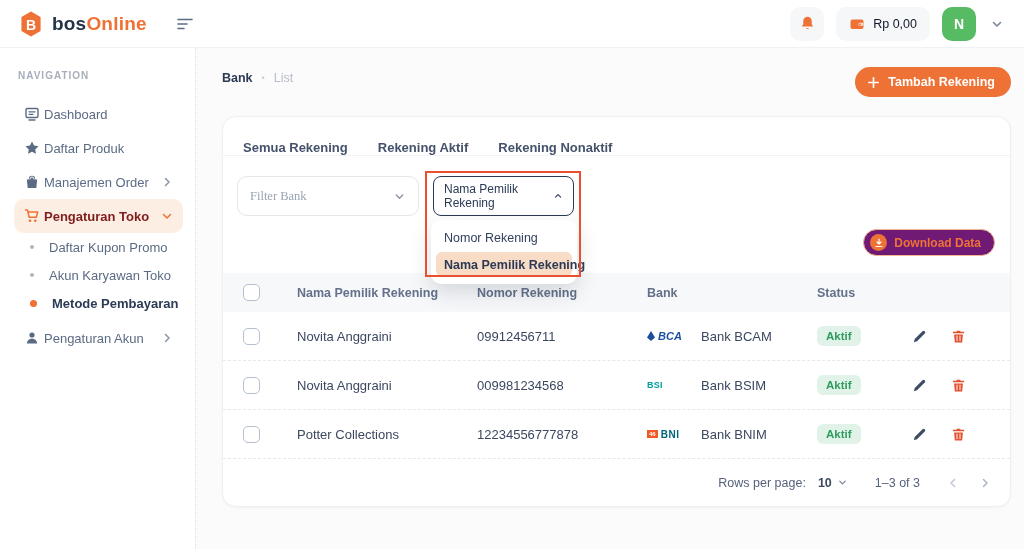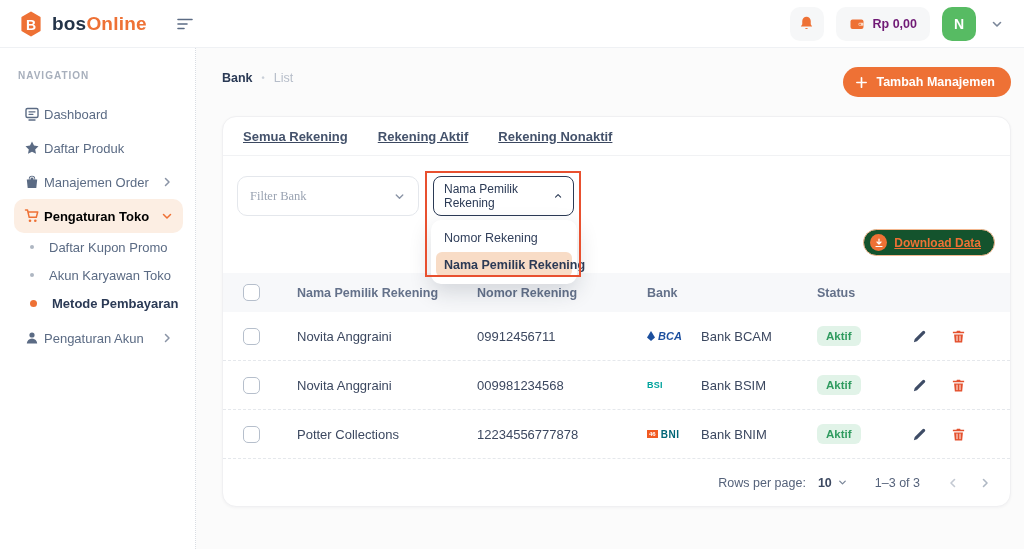--- a/index.html
+++ b/index.html
@@ -8,50 +8,50 @@
 
   
   .topbar { height:48px; background:#fff; border-bottom:1px solid #EFF1F4; display:flex; align-items:center; padding:0 20px 0 18px; }
   .logo { display:flex; align-items:center; gap:8px; width:148px; }
   .logo-text { font-size:19px; font-weight:800; letter-spacing:.2px; }
   .logo-text .l1 { color:#233348; }
   .logo-text .l2 { color:#EE7135; }
   .collapse-btn { background:none; border:none; margin-left:10px; cursor:pointer; display:flex; }
   .topbar-right { margin-left:auto; display:flex; align-items:center; gap:12px; }
   .icon-btn { width:34px; height:34px; border-radius:10px; background:#F6F7F8; border:none; display:flex; align-items:center; justify-content:center; cursor:pointer; }
-  .wallet-pill { height:34px; border-radius:10px; background:#F6F7F8; display:flex; align-items:center; gap:8px; padding:0 13px; color:#701a75; font-weight:700; font-size:12.5px; cursor:pointer; }
+  .wallet-pill { height:34px; border-radius:10px; background:#F6F7F8; display:flex; align-items:center; gap:8px; padding:0 13px; color:#0f172a; font-weight:400; font-size:12.5px; cursor:pointer; }
   .avatar { width:34px; height:34px; border-radius:10px; background:#57BB63; color:#fff; font-weight:700; font-size:14px; display:flex; align-items:center; justify-content:center; }
   .avatar-chev { margin-left:2px; display:flex; }
 
   
   .body-wrap { display:flex; height:501px; }
   .sidebar { width:196px; background:#fff; border-right:1px dotted #D9DDE3; padding:16px 12px 0 14px; flex:none; }
   .main { flex:1; padding:13px 22px 0 26px; }
 
   
   .nav-label { font-size:10px; letter-spacing:1px; color:#A7AFBC; font-weight:700; margin:6px 0 16px 4px; }
   .nav-item { display:flex; align-items:center; gap:4px; height:34px; padding:0 10px; border-radius:10px; color:#5B6B84; font-size:13px; cursor:pointer; }
   .nav-item .chev { margin-left:auto; display:flex; }
-  .nav-item.active { background:#FCEEE3; color:#000000; font-weight:700; }
+  .nav-item.active { background:#FCEEE3; color:#7f1d1d; font-weight:700; }
   .sub-item { display:flex; align-items:center; gap:15px; height:28px; padding-left:16px; color:#5B6B84; font-size:13px; cursor:pointer; }
   .sub-item .dot { width:4px; height:4px; border-radius:50%; background:#AEB6C2; flex:none; }
   .sub-item.active { color:#2B3A55; font-weight:700; }
   .sub-item.active .dot { width:7px; height:7px; background:#EE7135; }
 
   
   .page-head { display:flex; align-items:flex-start; }
   .page-title { font-size:20px; color:#232F44; font-weight:800; letter-spacing:.2px; }
   .breadcrumb { margin-top:10px; font-size:12.5px; color:#2B3A55; display:flex; gap:9px; align-items:center; font-weight:600; }
   .breadcrumb .sep { color:#C9CFD8; font-size:9px; }
   .breadcrumb .muted { color:#B6BDC9; font-weight:400; }
   .add-btn { margin-left:auto; margin-top:6px; background:#EE7135; color:#fff; border:none; border-radius:16px; height:30px; padding:0 16px 0 12px; font-size:12.5px; font-weight:700; display:flex; align-items:center; gap:8px; cursor:pointer; font-family:inherit; }
 
   
   .card { margin-top:19px; background:#fff; border:1px solid #F0F0F2; border-radius:14px; box-shadow:0 1px 3px rgba(20,30,50,.04); }
-  .tabs { display:flex; gap:30px; padding:0 20px; height:39px; align-items:center; border-bottom:1px solid #F1F2F4;text-decoration:underline; }
+  .tabs { display:flex; gap:30px; padding:0 20px; height:39px; align-items:flex-end; border-bottom:1px solid #F1F2F4; }
   .tab { font-size:13px; font-weight:700; color:#44526B; cursor:pointer; background:none; border:none; font-family:inherit; }
 
   
   .filter-section { padding:20px 14px 0 14px; position:relative; }
   .filter-row { display:flex; align-items:flex-start; position:relative; }
   .select { height:40px; border:1px solid #E4E7EC; border-radius:10px; display:flex; align-items:center; justify-content:space-between; padding:0 12px; font-size:12.5px; background:#fff; cursor:pointer; }
   .select-bank { width:182px; color:#9AA3B2;font-family:Liberation Serif, serif; }
   .type-area { width:141px; margin-left:14px; position:relative; }
   .select-type { width:100%; border:1.5px solid #2B3A55; border-radius:8px; color:#2B3A55; padding:0 10px; font-weight:500; }
   .dropdown-menu { position:absolute; top:44px; left:-2px; right:-3px; background:#fff; border-radius:10px; box-shadow:0 8px 22px rgba(25,35,55,.16); padding:5px; z-index:20; }
@@ -59,21 +59,21 @@
   .menu-option.selected { background:#F8DCC6; color:#2B3A55; font-weight:700; }
   .annotation { position:absolute; border:2px solid #E8502F; pointer-events:none; z-index:30; }
   .annotation-type { left:-8px; top:-5px; width:156px; height:106px; }
   .search-area { flex:1; margin-left:7px; position:relative; }
   .search-box { height:42px; border:1px solid #E4E7EC; border-radius:10px; display:flex; align-items:center; padding:0 13px; gap:10px; background:#fff; }
   .search-input { border:none; outline:none; flex:1; font-size:13px; color:#3C4860; background:transparent; font-family:inherit; }
   .search-input::placeholder { color:#A7AFBC; }
   .annotation-search { left:-2px; top:-3px; right:-3px; height:47px; }
 
   .download-row { display:flex; justify-content:flex-end; padding:13px 1px 0 0; }
-  .download-btn { height:27px; border:1px solid #F3B78F; border-radius:14px; background:#14532d; color:#EE7135; font-size:12px; font-weight:700; display:flex; align-items:center; gap:7px; padding:0 13px 0 6px; cursor:pointer; font-family:inherit;text-decoration:underline; }
+  .download-btn { height:27px; border:1px solid #F3B78F; border-radius:14px; background:#701a75; color:#EE7135; font-size:12px; font-weight:700; display:flex; align-items:center; gap:7px; padding:0 13px 0 6px; cursor:pointer; font-family:inherit; }
   .download-icon { width:17px; height:17px; border-radius:50%; background:#EE7135; display:flex; align-items:center; justify-content:center; }
 
   
   .table { margin-top:17px; }
   .thead, .trow { display:grid; grid-template-columns:54px 180px 170px 170px 95px 1fr; align-items:center; padding:0 14px 0 20px; }
   .thead { height:39px; background:#F7F8FA; font-size:12.5px; font-weight:700; color:#64718A; }
   .trow { height:49px; border-bottom:1px dashed #E5E8EC; font-size:13px; color:#3C4860; }
   .cb { width:17px; height:17px; border:1.5px solid #B6BFCC; border-radius:5px; background:#fff; cursor:pointer; }
   .bank-cell { display:flex; align-items:center; gap:10px; }
   .bank-logo { width:44px; display:flex; align-items:center; }
@@ -218,21 +218,21 @@
         <div class="breadcrumb">
           <span>Bank</span>
           <span class="sep">•</span>
           <span class="muted">List</span>
         </div>
       </div>
       <button class="add-btn">
         <svg width="13" height="13" viewBox="0 0 14 14">
             <path d="M7 2v10M2 7h10" stroke="#fff" stroke-width="1.8" stroke-linecap="round"></path>
           </svg>
-        <span>Tambah Manajemen</span>
+        <span>Tambah Rekening</span>
       </button>
     </div>
 
     <div class="card">
 
       <div class="tabs">
         <button class="tab">Semua Rekening</button>
         <button class="tab">Rekening Aktif</button>
         <button class="tab">Rekening Nonaktif</button>
       </div>

